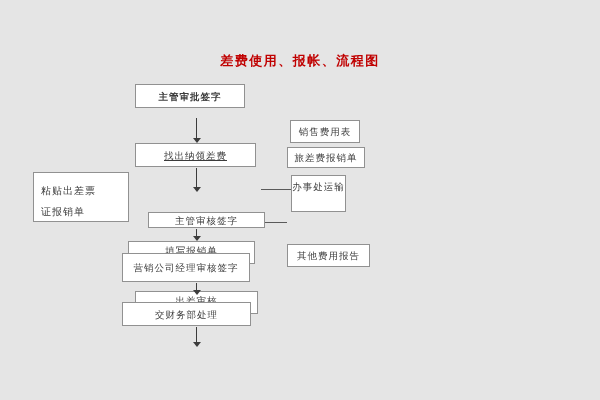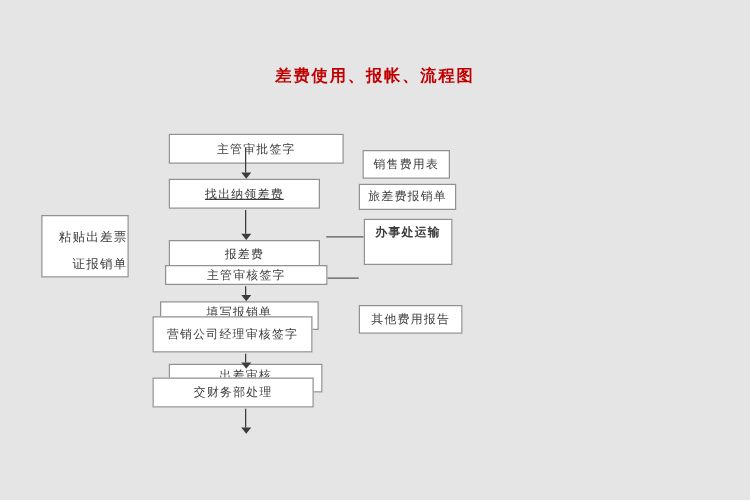--- a/index.html
+++ b/index.html
@@ -11,35 +11,35 @@
   .title{
     position:absolute;left:0;top:52px;width:600px;text-align:center;
     font-size:13px;font-weight:bold;letter-spacing:1.5px;color:#c00000;
   }
   .fbox{
     position:absolute;border:1px solid #919191;background:#ffffff;
     color:#3c3c3c;font-size:9.5px;text-align:center;letter-spacing:1px;
     box-sizing:border-box;
   }
   
-  .box1{left:135px;top:107px;width:140px;height:24px;line-height:23px;}
+  .box1{left:135px;top:84px;width:110px;height:24px;line-height:23px;font-weight:bold;}
   .box2{left:135px;top:143px;width:121px;height:24px;line-height:23px;text-decoration:underline;}
   .boxA3{left:135px;top:192px;width:121px;height:27px;padding-top:3px;line-height:16px;}
-  .boxB3{left:132px;top:212px;width:130px;height:16px;line-height:15px;}
+  .boxB3{left:148px;top:212px;width:117px;height:16px;line-height:15px;}
   .boxA4{left:128px;top:241px;width:127px;height:23px;padding-top:1px;line-height:16px;}
   .boxB4{left:122px;top:253px;width:128px;height:29px;line-height:28px;}
   .boxA5{left:135px;top:291px;width:123px;height:23px;padding-top:1px;line-height:16px;}
   .boxB5{left:122px;top:302px;width:129px;height:24px;line-height:23px;}
   
-  .noteBox{left:33px;top:172px;width:70px;height:50px;text-align:right;
+  .noteBox{left:33px;top:172px;width:96px;height:50px;text-align:left;
            padding:7px 0 0 7px;line-height:21px;font-size:10px;letter-spacing:1px;}
   
   .doc1{left:290px;top:120px;width:70px;height:23px;line-height:22px;}
   .doc2{left:287px;top:147px;width:78px;height:21px;line-height:20px;}
-  .doc3{left:291px;top:175px;width:71px;height:37px;padding-top:3px;line-height:16px;font-weight:bold;}
+  .doc3{left:291px;top:175px;width:55px;height:37px;padding-top:3px;line-height:16px;}
   .doc4{left:287px;top:211px;width:83px;height:23px;line-height:22px;margin-top:33px;}
   
   .vline{position:absolute;left:196px;width:1px;background:#3c3c3c;}
   .a1{top:118px;height:20px;} .a2{top:168px;height:19px;}
   .a3{top:229px;height:7px;}  .a4{top:283px;height:7px;}
   .a5{top:327px;height:15px;}
   .ahead{position:absolute;left:193px;width:0;height:0;
          border-left:4px solid transparent;border-right:4px solid transparent;
          border-top:5px solid #3c3c3c;}
   .h1{top:138px;} .h2{top:187px;} .h3{top:236px;} .h4{top:290px;} .h5{top:342px;}
@@ -66,21 +66,20 @@
   <div class="fbox doc2">旅差费报销单</div>
   <div class="fbox doc3">
     <div>办事处运输</div>
   </div>
   <div class="fbox doc4">其他费用报告</div>
 
   <div class="fbox box1">主管审批签字</div>
 
   <div class="fbox box2">找出纳领差费</div>
 
-  <div class="fbox boxA3">报差费</div>
   <div class="fbox boxB3">主管审核签字</div>
 
   <div class="fbox boxA4">填写报销单</div>
   <div class="fbox boxB4">营销公司经理审核签字</div>
 
   <div class="fbox boxA5">出差审核</div>
   <div class="fbox boxB5">交财务部处理</div>
 
   <div class="vline a1"></div>
   <div class="ahead h1"></div>

